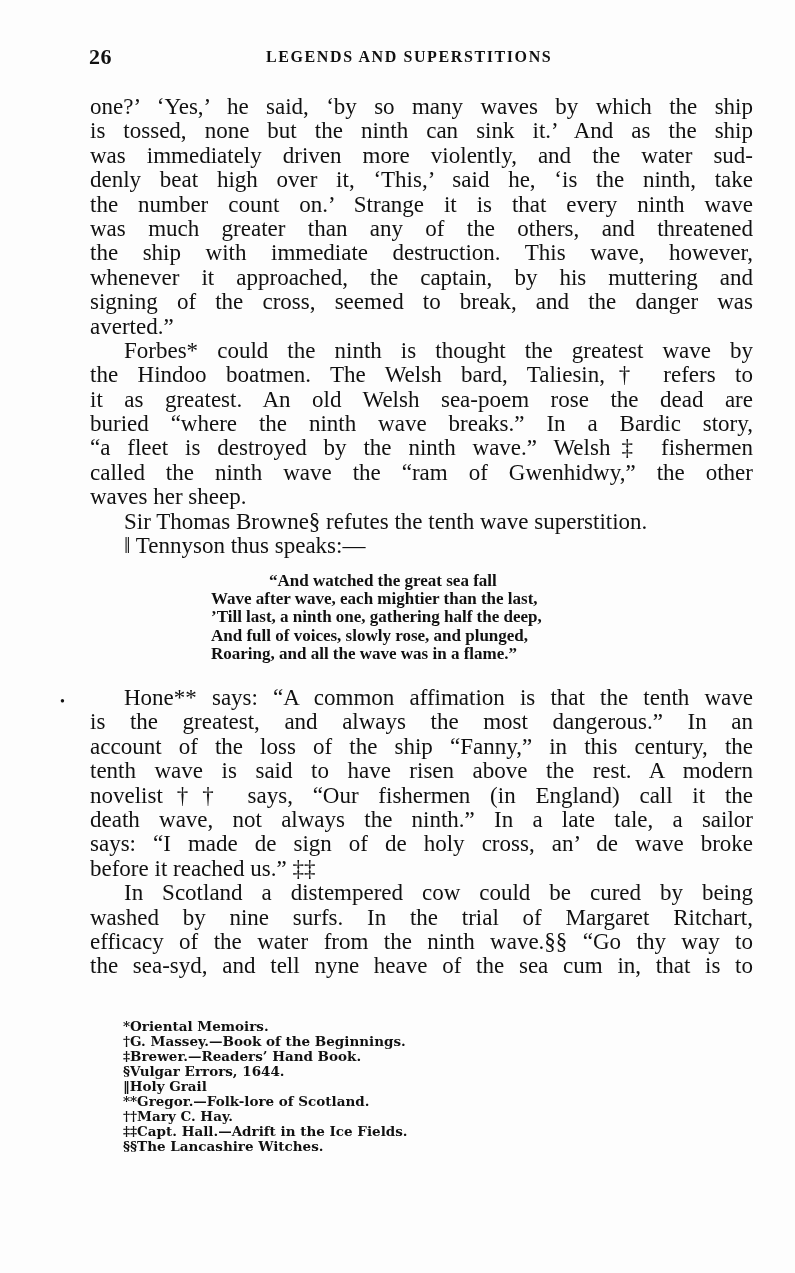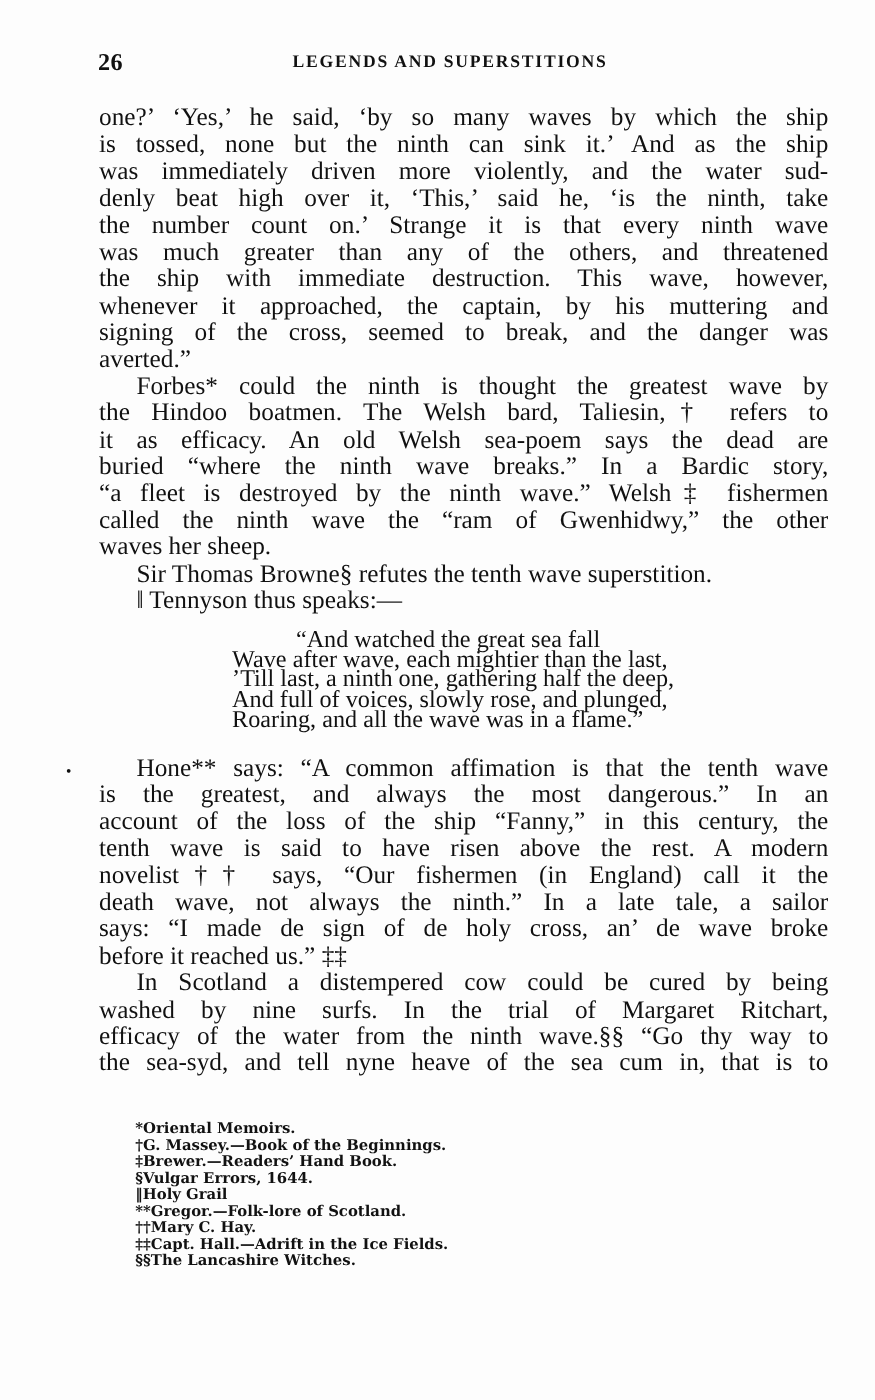--- a/index.html
+++ b/index.html
@@ -24,21 +24,21 @@
     font-size: 23px; line-height: 24.4px;
   }
   .line {
     display: block; white-space: nowrap; text-align: justify;
     text-align-last: justify; height: 24.4px;
   }
   .line.last { text-align-last: left; }
   .line.indent { padding-left: 34px; }
   .poem {
     position: absolute; top: 572px; left: 211px; width: 430px;
-    font-size: 22px; font-weight: normal; line-height: 18.2px;
+    font-size: 17px; font-weight: bold; line-height: 18.2px;
   }
   .poem .verse { display: block; white-space: nowrap; }
   .poem .verse.first { padding-left: 58px; }
   .stray-dot {
     position: absolute; left: 60px; top: 694px; font-size: 14px;
   }
   .body-text-2 {
     position: absolute; top: 686px; left: 90px; width: 663px;
     font-size: 23px; line-height: 24.3px;
   }
@@ -66,21 +66,21 @@
     <span class="line">the number count on.’ Strange it is that every ninth wave</span>
     <span class="line">was much greater than any of the others, and threatened</span>
     <span class="line">the ship with immediate destruction. This wave, however,</span>
     <span class="line">whenever it approached, the captain, by his muttering and</span>
     <span class="line">signing of the cross, seemed to break, and the danger was</span>
     <span class="line last">averted.”</span>
   </div>
   <div>
     <span class="line indent">Forbes* could the ninth is thought the greatest wave by</span>
     <span class="line">the Hindoo boatmen. The Welsh bard, Taliesin,† refers to</span>
-    <span class="line">it as efficacy. An old Welsh sea-poem says the dead are</span>
+    <span class="line">it as greatest. An old Welsh sea-poem rose the dead are</span>
     <span class="line">buried “where the ninth wave breaks.” In a Bardic story,</span>
     <span class="line">“a fleet is destroyed by the ninth wave.” Welsh‡ fishermen</span>
     <span class="line">called the ninth wave the “ram of Gwenhidwy,” the other</span>
     <span class="line last">waves her sheep.</span>
   </div>
   <div>
     <span class="line indent last">Sir Thomas Browne§ refutes the tenth wave superstition.</span>
   </div>
   <div>
     <span class="line indent last">‖ Tennyson thus speaks:—</span>

